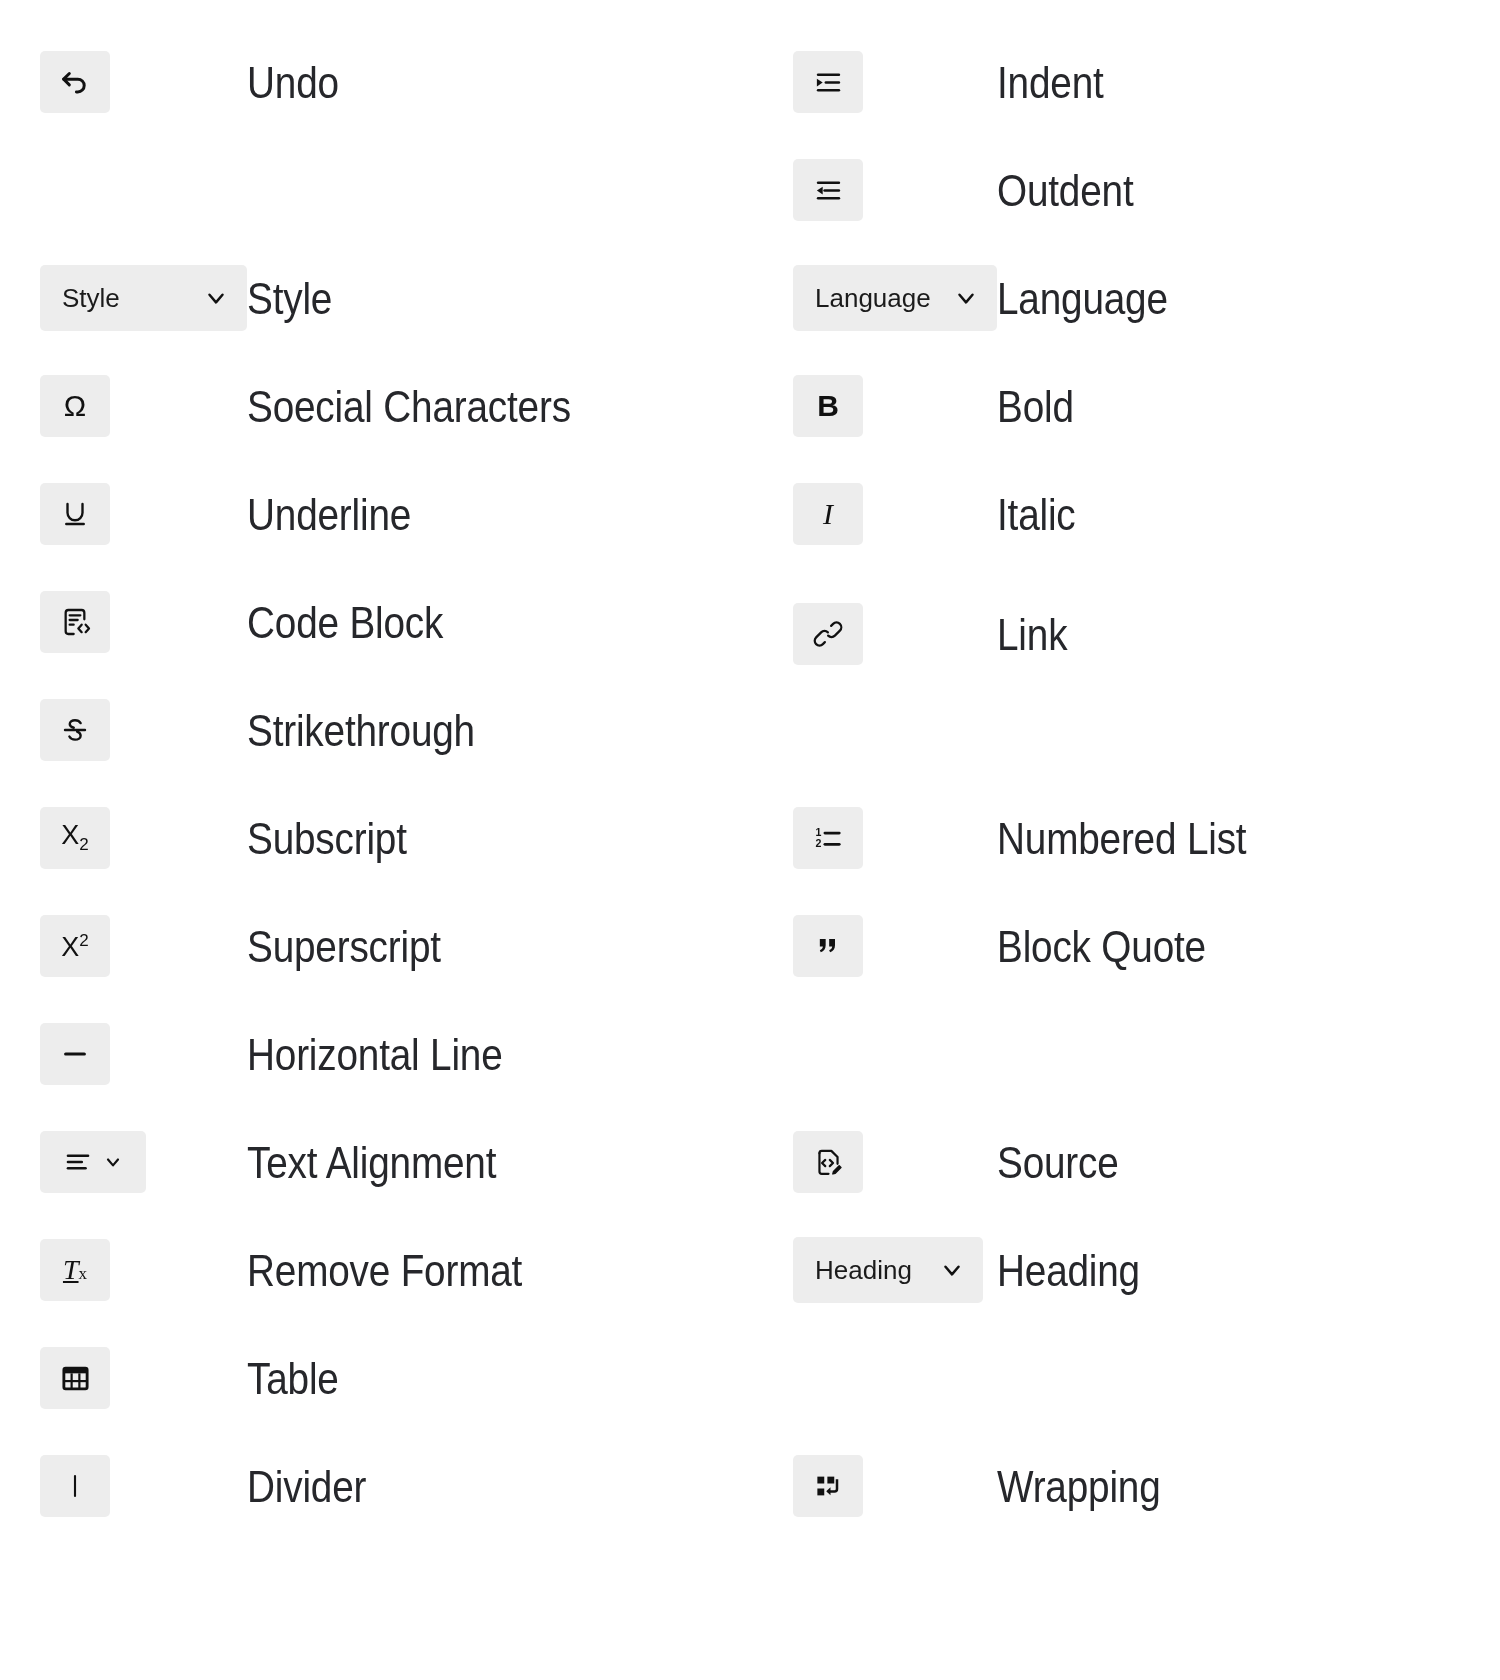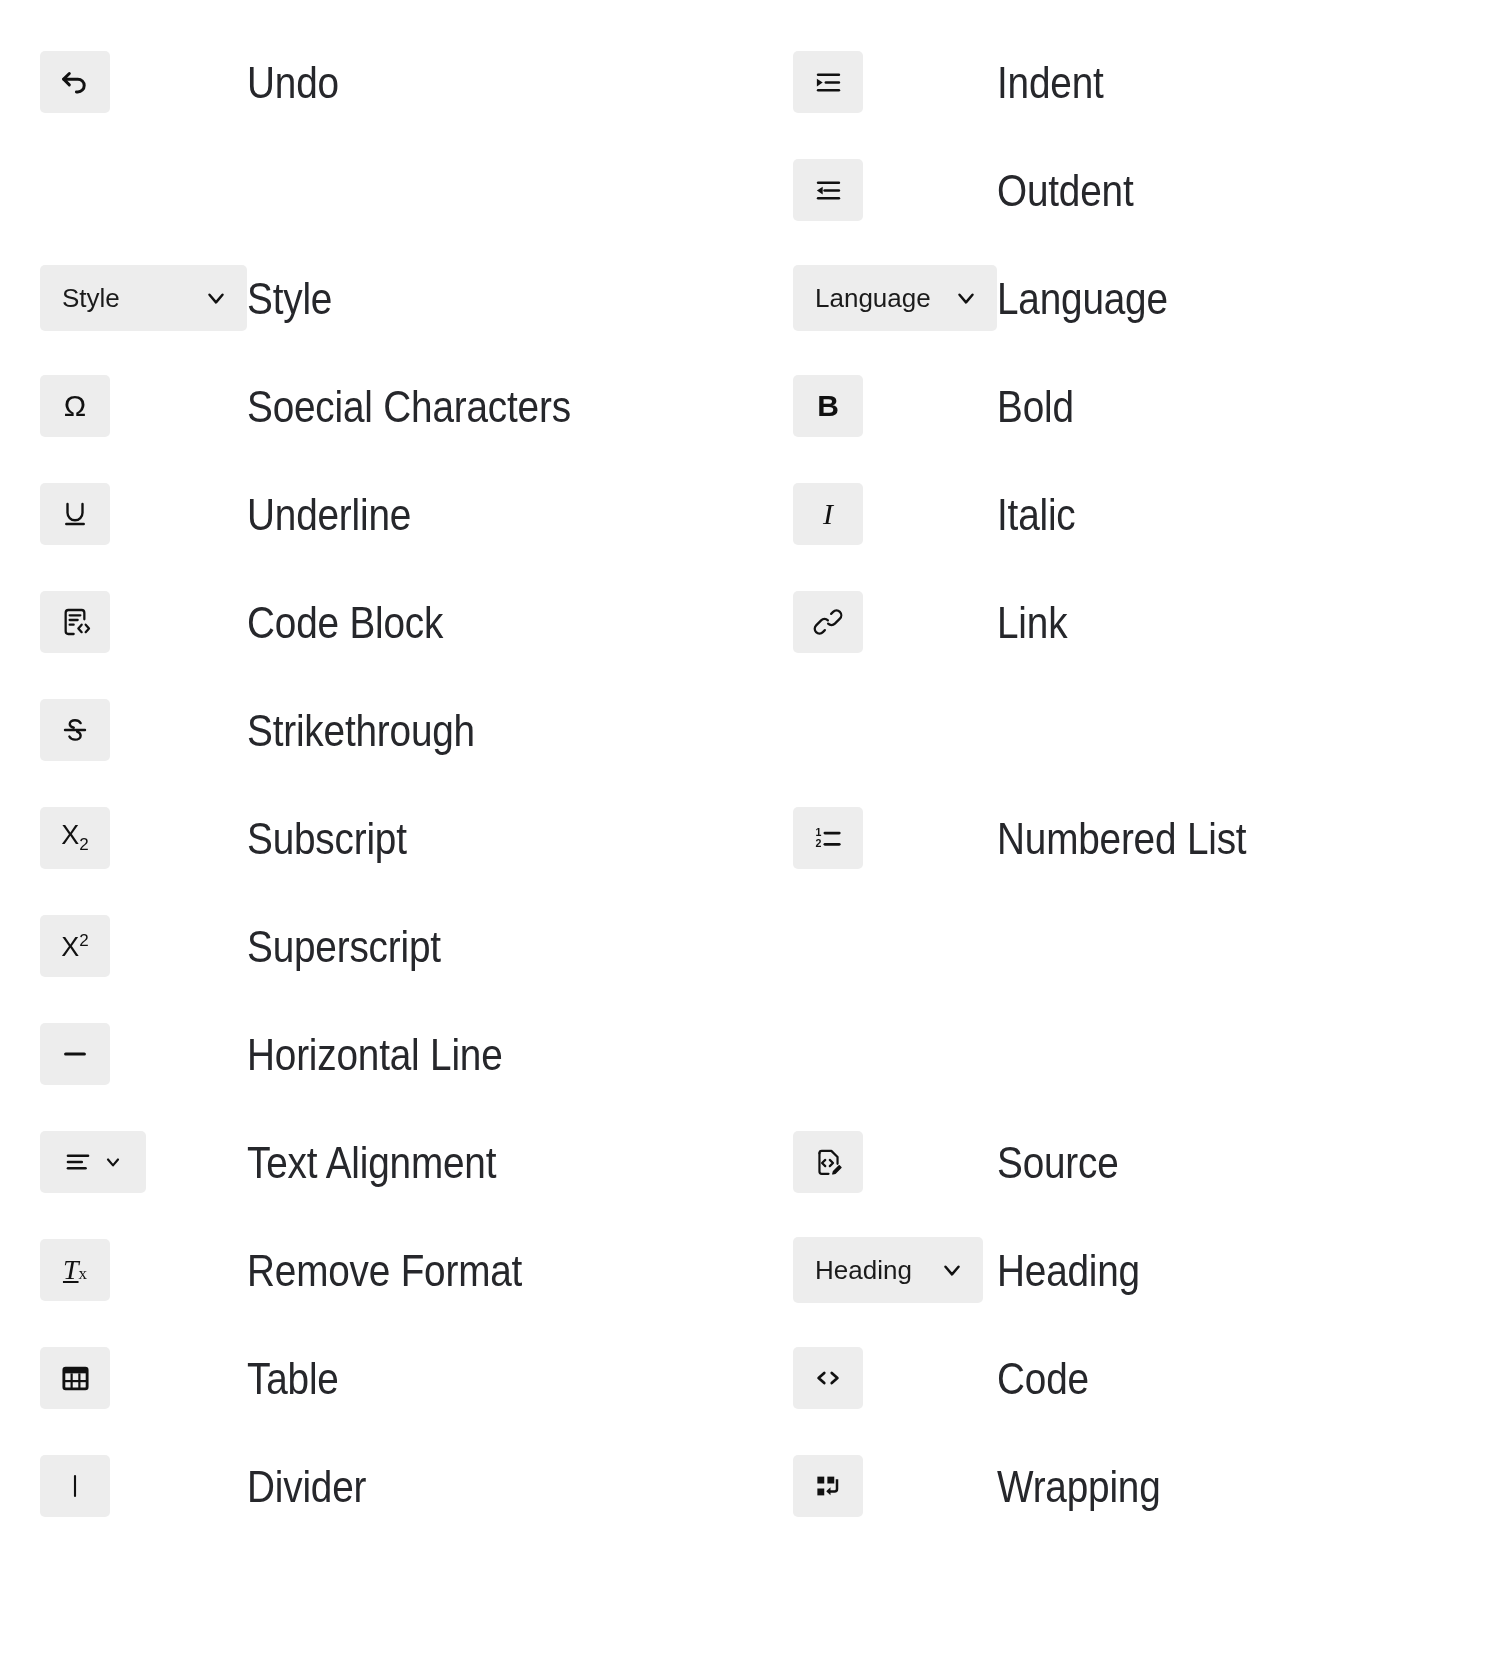--- a/index.html
+++ b/index.html
@@ -350,21 +350,21 @@
 
     <div class="row" style="top:460px">
       <div class="control-slot">
         <div class="chip icon-chip">
           <span class="glyph italic">I</span>
         </div>
       </div>
       <div class="label">Italic</div>
     </div>
 
-    <div class="row" style="top:568px">
+    <div class="row" style="top:580px">
       <div class="control-slot">
         <div class="chip icon-chip">
           <span>
             <svg width="30" height="30" viewBox="0 0 24 24" fill="none" stroke="#111" stroke-width="1.8" stroke-linecap="round" stroke-linejoin="round">
               <path d="M14.5 5.5l1.6-1.6a3.8 3.8 0 0 1 5.4 5.4l-4 4a3.8 3.8 0 0 1-5.4 0"></path>
               <path d="M9.5 18.5l-1.6 1.6a3.8 3.8 0 0 1-5.4-5.4l4-4a3.8 3.8 0 0 1 5.4 0"></path>
             </svg>
           </span>
         </div>
       </div>
@@ -381,20 +381,33 @@
               <text x="2" y="19.5" font-size="8.5" font-weight="bold" font-family="Liberation Sans, sans-serif" fill="#111">2</text>
               <line x1="9.5" y1="8" x2="21" y2="8" stroke="#111" stroke-width="2.2" stroke-linecap="round"></line>
               <line x1="9.5" y1="17" x2="21" y2="17" stroke="#111" stroke-width="2.2" stroke-linecap="round"></line>
             </svg>
           </span>
         </div>
       </div>
       <div class="label">Numbered List</div>
     </div>
 
+    <div class="row" style="top:892px">
+      <div class="control-slot">
+        <div class="chip icon-chip">
+          <span>
+            <svg width="28" height="28" viewBox="0 0 24 24" fill="#111">
+              <path d="M5 6h5v5.4C10 14.6 8.4 16.6 5.8 17.4l-.8-1.8c1.6-.6 2.5-1.7 2.6-3.2H5z"></path>
+              <path d="M13 6h5v5.4c0 3.2-1.6 5.2-4.2 6l-.8-1.8c1.6-.6 2.5-1.7 2.6-3.2H13z"></path>
+            </svg>
+          </span>
+        </div>
+      </div>
+      <div class="label">Block Quote</div>
+    </div>
 
 
     <div class="row" style="top:1108px">
       <div class="control-slot">
         <div class="chip icon-chip">
           <span>
             <svg width="31" height="31" viewBox="0 0 24 24" fill="none" stroke="#111" stroke-width="1.7" stroke-linecap="round" stroke-linejoin="round">
               <path d="M5 4.8A1.8 1.8 0 0 1 6.8 3h7.4L19 7.8V13"></path>
               <path d="M5 4.8V19a1.8 1.8 0 0 0 1.8 1.8H12"></path>
               <polyline points="9.5 10 7 12.4 9.5 14.8"></polyline>
@@ -414,33 +427,20 @@
           <span>
             <svg width="26" height="26" viewBox="0 0 24 24" fill="none" stroke="#111" stroke-width="2.3" stroke-linecap="round" stroke-linejoin="round">
               <polyline points="6 9 12 16 18 9"></polyline>
             </svg>
           </span>
         </div>
       </div>
       <div class="label">Heading</div>
     </div>
 
-    <div class="row" style="top:1324px">
-      <div class="control-slot">
-        <div class="chip icon-chip">
-          <span>
-            <svg width="30" height="30" viewBox="0 0 24 24" fill="none" stroke="#111" stroke-width="2.2" stroke-linecap="round" stroke-linejoin="round">
-              <polyline points="9 8 4.5 12 9 16"></polyline>
-                <polyline points="15 8 19.5 12 15 16"></polyline>
-            </svg>
-          </span>
-        </div>
-      </div>
-      <div class="label">Code</div>
-    </div>
 
     <div class="row" style="top:1432px">
       <div class="control-slot">
         <div class="chip icon-chip">
           <span>
             <svg width="30" height="30" viewBox="0 0 24 24">
               <rect x="3.5" y="4.5" width="5.5" height="5.5" fill="#111"></rect>
               <rect x="11.5" y="4.5" width="5.5" height="5.5" fill="#111"></rect>
               <rect x="3.5" y="14" width="5.5" height="5.5" fill="#111"></rect>
               <path d="M19.2 6.5v7.8a2 2 0 0 1-2 2h-5.4" fill="none" stroke="#111" stroke-width="2"></path>

